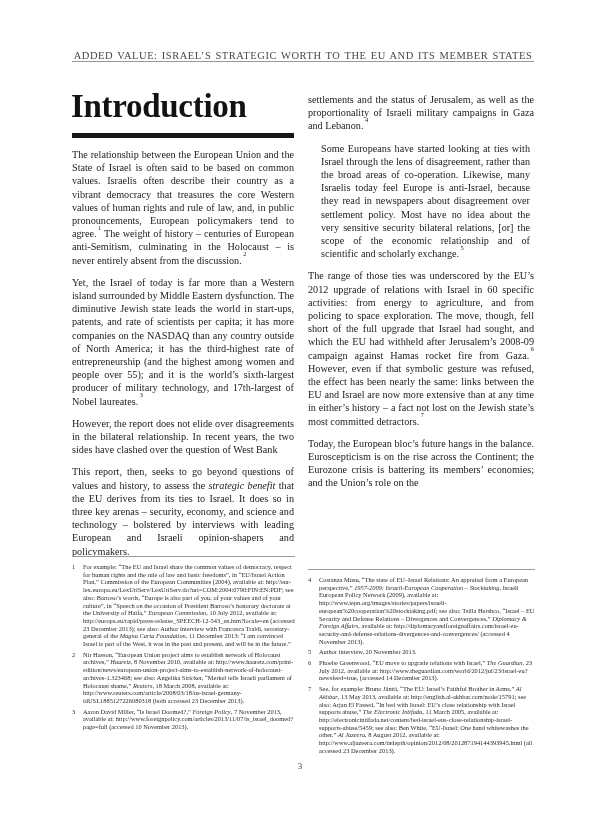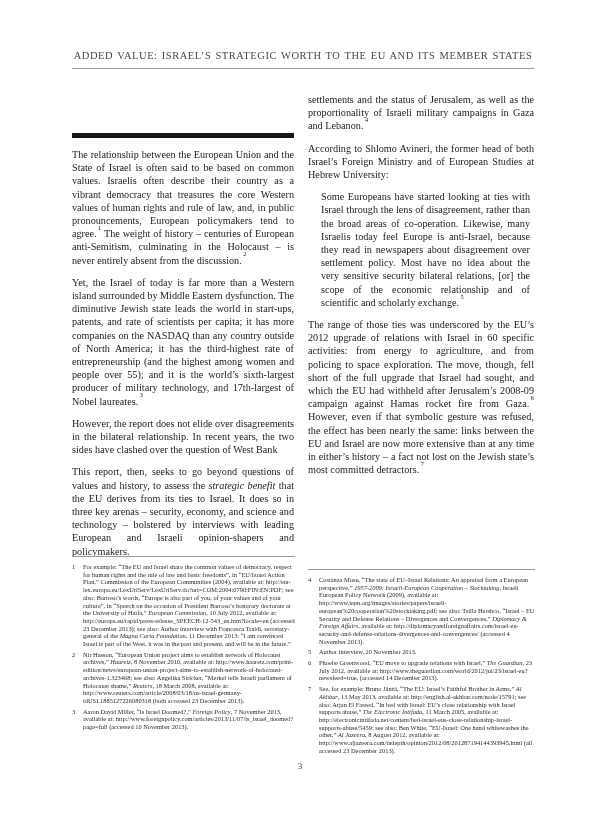--- a/index.html
+++ b/index.html
@@ -11,21 +11,20 @@
     -webkit-font-smoothing:antialiased;
   }
   .page { position:absolute; inset:0; }
 
   .running-header {
     position:absolute; left:72px; top:50px; width:462px;
     text-align:center;
     font-size:10.5px; letter-spacing:0.55px; word-spacing:1px;
     color:#47474f;
     border-bottom:1px solid #97979c;
-    padding-bottom:7px;
     white-space:nowrap;
   }
 
   .chapter-title {
     position:absolute; left:71px; top:90px;
     font-size:33px; font-weight:700; line-height:1;
     letter-spacing:-0.3px; color:#121214;
     font-family:"Liberation Serif","DejaVu Serif",serif;
   }
   .title-rule {
@@ -75,34 +74,35 @@
 </style>
 </head>
 <body>
 
 <div class="page">
 
   <div class="running-header">
     <span>ADDED VALUE: ISRAEL’S STRATEGIC WORTH TO THE EU AND ITS MEMBER STATES</span>
   </div>
 
+  <h1 class="chapter-title">Introduction</h1>
   <div class="title-rule"></div>
 
   <section class="col col-left">
     <p>The relationship between the European Union and the State of Israel is often said to be based on common values. Israelis often describe their country as a vibrant democracy that treasures the core Western values of human rights and rule of law, and, in public pronouncements, European policymakers tend to agree.<sup>1</sup> The weight of history – centuries of European anti-Semitism, culminating in the Holocaust – is never entirely absent from the discussion.<sup>2</sup></p>
     <p>Yet, the Israel of today is far more than a Western island surrounded by Middle Eastern dysfunction. The diminutive Jewish state leads the world in start-ups, patents, and rate of scientists per capita; it has more companies on the NASDAQ than any country outside of North America; it has the third-highest rate of entrepreneurship (and the highest among women and people over 55); and it is the world’s sixth-largest producer of military technology, and 17th-largest of Nobel laureates.<sup>3</sup></p>
     <p>However, the report does not elide over disagreements in the bilateral relationship. In recent years, the two sides have clashed over the question of West Bank</p>
     <p>This report, then, seeks to go beyond questions of values and history, to assess the <em>strategic benefit</em> that the EU derives from its ties to Israel. It does so in three key arenas – security, economy, and science and technology – bolstered by interviews with leading European and Israeli opinion-shapers and policymakers.</p>
   </section>
 
   <section class="col col-right">
     <p>settlements and the status of Jerusalem, as well as the proportionality of Israeli military campaigns in Gaza and Lebanon.<sup>4</sup></p>
-    <p>According to Shlomo Avineri, the former head of both Israel’s Foreign Ministry and of European Studies at Hebrew University:</p>
     <blockquote>Some Europeans have started looking at ties with Israel through the lens of disagreement, rather than the broad areas of co-operation. Likewise, many Israelis today feel Europe is anti-Israel, because they read in newspapers about disagreement over settlement policy. Most have no idea about the very sensitive security bilateral relations, [or] the scope of the economic relationship and of scientific and scholarly exchange.<sup>5</sup></blockquote>
     <p>The range of those ties was underscored by the EU’s 2012 upgrade of relations with Israel in 60 specific activities: from energy to agriculture, and from policing to space exploration. The move, though, fell short of the full upgrade that Israel had sought, and which the EU had withheld after Jerusalem’s 2008-09 campaign against Hamas rocket fire from Gaza.<sup>6</sup> However, even if that symbolic gesture was refused, the effect has been nearly the same: links between the EU and Israel are now more extensive than at any time in either’s history – a fact not lost on the Jewish state’s most committed detractors.<sup>7</sup></p>
+    <p>Today, the European bloc’s future hangs in the balance. Euroscepticism is on the rise across the Continent; the Eurozone crisis is battering its members’ economies; and the Union’s role on the</p>
   </section>
 
   <footer class="footnotes fn-left">
     <div class="fn">
       <span class="num">1</span>
       <span class="fn-text">For example: “The EU and Israel share the common values of democracy, respect for human rights and the rule of law and basic freedoms”, in “EU/Israel Action Plan,” Commission of the European Communities (2004), available at: http://eur-lex.europa.eu/LexUriServ/LexUriServ.do?uri=COM:2004:0790:FIN:EN:PDF; see also: Barroso’s words, “Europe is also part of you, of your values and of your culture”, in “Speech on the occasion of President Barroso’s honorary doctorate at the University of Haifa,” <em>European Commission</em>, 10 July 2012, available at: http://europa.eu/rapid/press-release_SPEECH-12-543_en.htm?locale=en (accessed 23 December 2013); see also: Author interview with Francesca Traldi, secretary-general of the <em>Magna Carta Foundation</em>, 11 December 2013: “I am convinced Israel is part of the West, it was in the past and present, and will be in the future.”</span>
     </div>
     <div class="fn">
       <span class="num">2</span>
       <span class="fn-text">Nir Hasson, “European Union project aims to establish network of Holocaust archives,” <em>Haaretz</em>, 8 November 2010, available at: http://www.haaretz.com/print-edition/news/european-union-project-aims-to-establish-network-of-holocaust-archives-1.323468; see also: Angelika Stricker, “Merkel tells Israeli parliament of Holocaust shame,” <em>Reuters</em>, 18 March 2008, available at: http://www.reuters.com/article/2008/03/18/us-israel-germany-idUSL1885127226080318 (both accessed 23 December 2013).</span>

